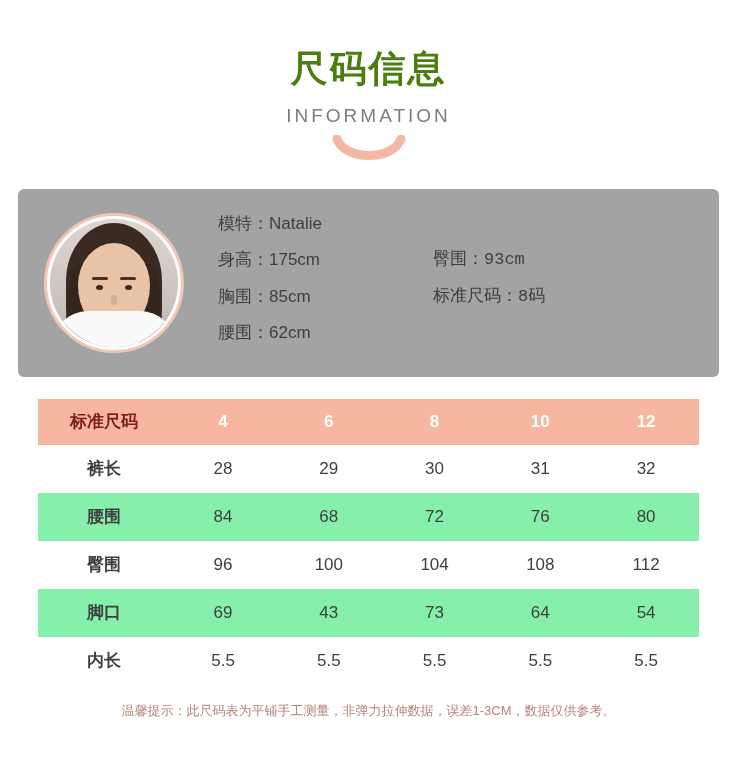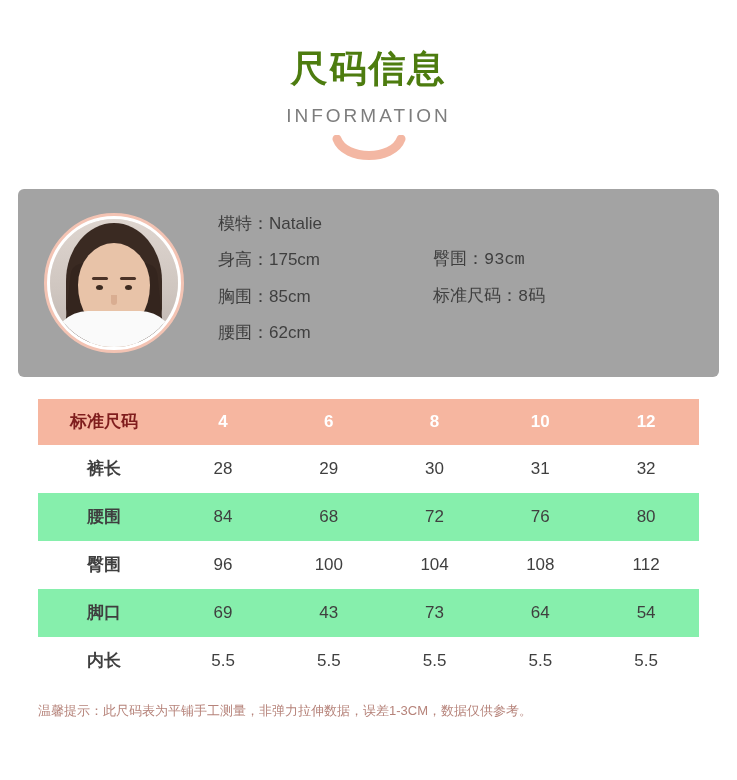--- a/index.html
+++ b/index.html
@@ -226,21 +226,21 @@
   table.size-table tbody tr.even td {
     background: #86efac;
   }
   table.size-table td.label-cell,
   table.size-table th.first-col {
     font-weight: bold;
   }
 
   .note {
     margin: 16px 38px 0 38px;
-    text-align: left;
+    text-align: center;
     font-size: 13px;
     color: #b6837a;
     line-height: 1.5;
   }
 </style>
 </head>
 <body>
 
 <div class="page">
 

